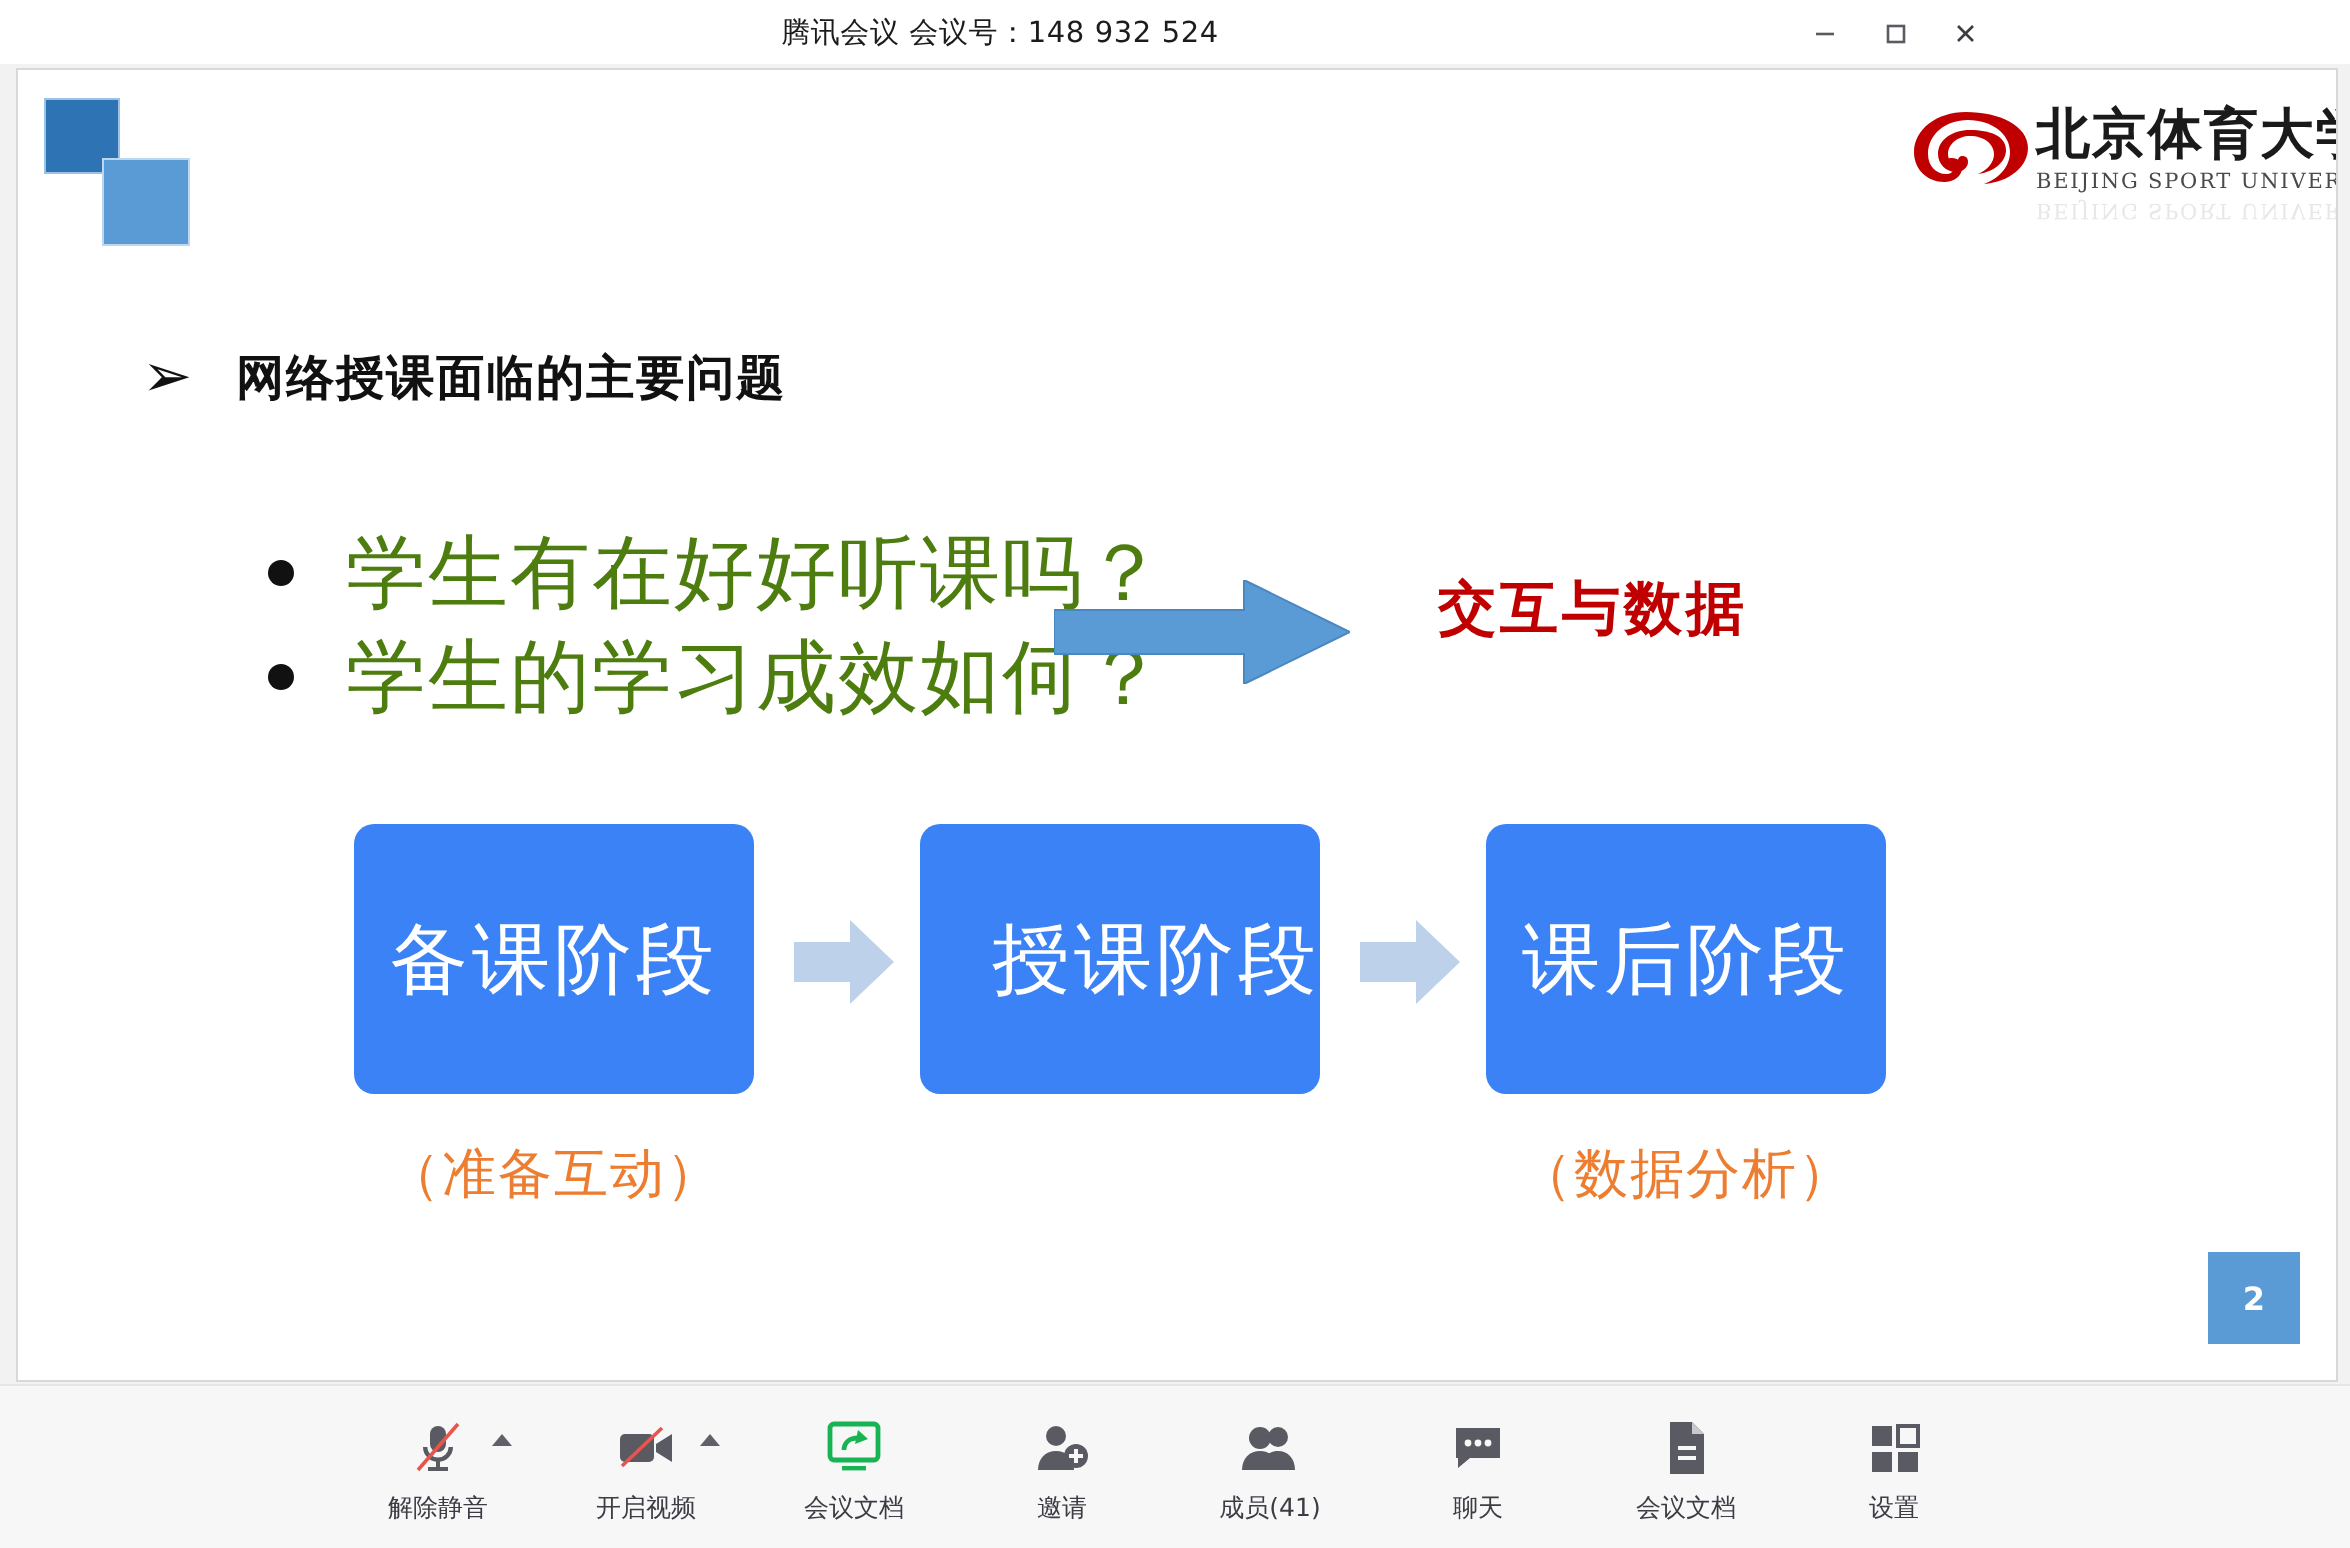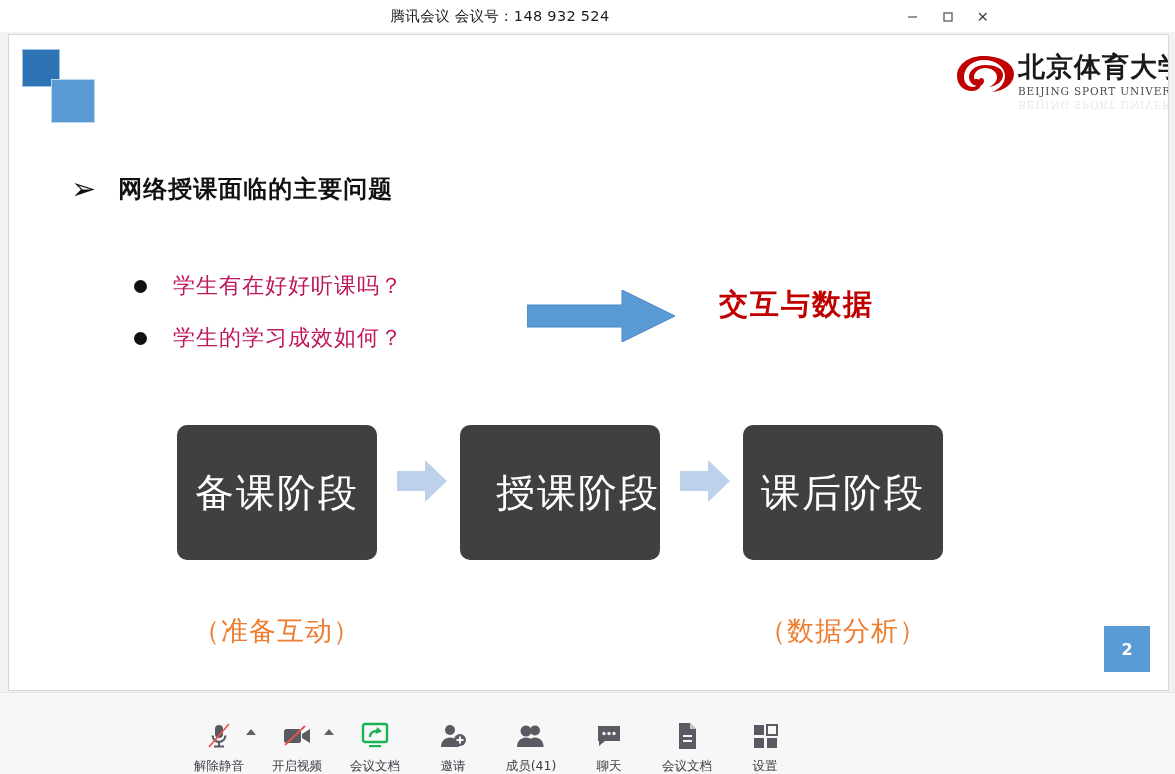--- a/index.html
+++ b/index.html
@@ -71,50 +71,50 @@
   .headline .arrowglyph{font-size:30px;color:#111;line-height:1;}
   .headline .h-text{
     font-size:24px;font-weight:bold;color:#111;letter-spacing:1px;
     font-family:"DejaVu Sans","Liberation Sans",sans-serif;
   }
 
   
   .bullets{position:absolute;left:125px;top:225px;}
   .bullet-row{display:flex;align-items:center;gap:26px;height:52px;}
   .bullet-dot{width:13px;height:13px;border-radius:50%;background:#111;flex:none;}
-  .bullet-text{font-size:22px;color:#be185d;letter-spacing:1px;
+  .bullet-text{font-size:40px;color:#4d7c0f;letter-spacing:1px;
     font-family:"DejaVu Sans","Liberation Sans",sans-serif;}
 
   
   .big-arrow{position:absolute;left:518px;top:255px;width:148px;height:52px;}
   .red-text{
     position:absolute;left:710px;top:250px;
     font-size:29px;font-weight:bold;color:#C00000;letter-spacing:2px;
     font-family:"DejaVu Sans","Liberation Sans",sans-serif;
   }
 
   
   .flow{position:absolute;left:168px;top:377px;width:790px;height:135px;}
   .stage-box{
     position:absolute;top:0;width:200px;height:135px;border-radius:10px;
-    background:#404040;display:flex;align-items:center;justify-content:center;margin-top:13px;
+    background:#3b82f6;display:flex;align-items:center;justify-content:center;
   }
   .stage-box span{
     font-size:39px;color:#ffffff;letter-spacing:2px;
     font-family:"DejaVu Sans","Liberation Sans",sans-serif;
   }
   .stage-box.b1{left:0;}
   .stage-box.b2{left:283px;justify-content:flex-end;}
   .stage-box.b3{left:566px;}
   .flow-arrow{position:absolute;top:48px;width:50px;height:42px;}
   .flow-arrow.a1{left:220px;}
   .flow-arrow.a2{left:503px;}
 
   
-  .captions{position:absolute;left:168px;top:578px;width:790px;height:42px;}
+  .captions{position:absolute;left:168px;top:534px;width:790px;height:42px;}
   .caption{
     position:absolute;top:0;width:200px;text-align:center;
     font-size:27px;color:#ED7D31;letter-spacing:1px;
     font-family:"DejaVu Sans","Liberation Sans",sans-serif;
   }
   .caption.c1{left:0;}
   .caption.c2{left:283px;}
   .caption.c3{left:566px;}
 
   
@@ -124,21 +124,21 @@
     color:#fff;font-size:16px;font-weight:bold;
   }
 
   
   .toolbar{
     position:absolute;left:0;top:692px;width:1175px;height:82px;
     background:#f7f7f8;border-top:1px solid #e6e6e8;
   }
   .toolbar-inner{
     position:absolute;left:180px;top:0;width:820px;height:82px;
-    display:flex;align-items:flex-end;
+    display:flex;align-items:flex-start;gap:26px;
   }
   .tool{
     position:relative;width:auto;min-width:78px;
     display:flex;flex-direction:column;align-items:center;
     padding-top:14px;
   }
   .tool-icon{
     width:36px;height:34px;display:flex;align-items:center;justify-content:center;
   }
   .tool-label{

